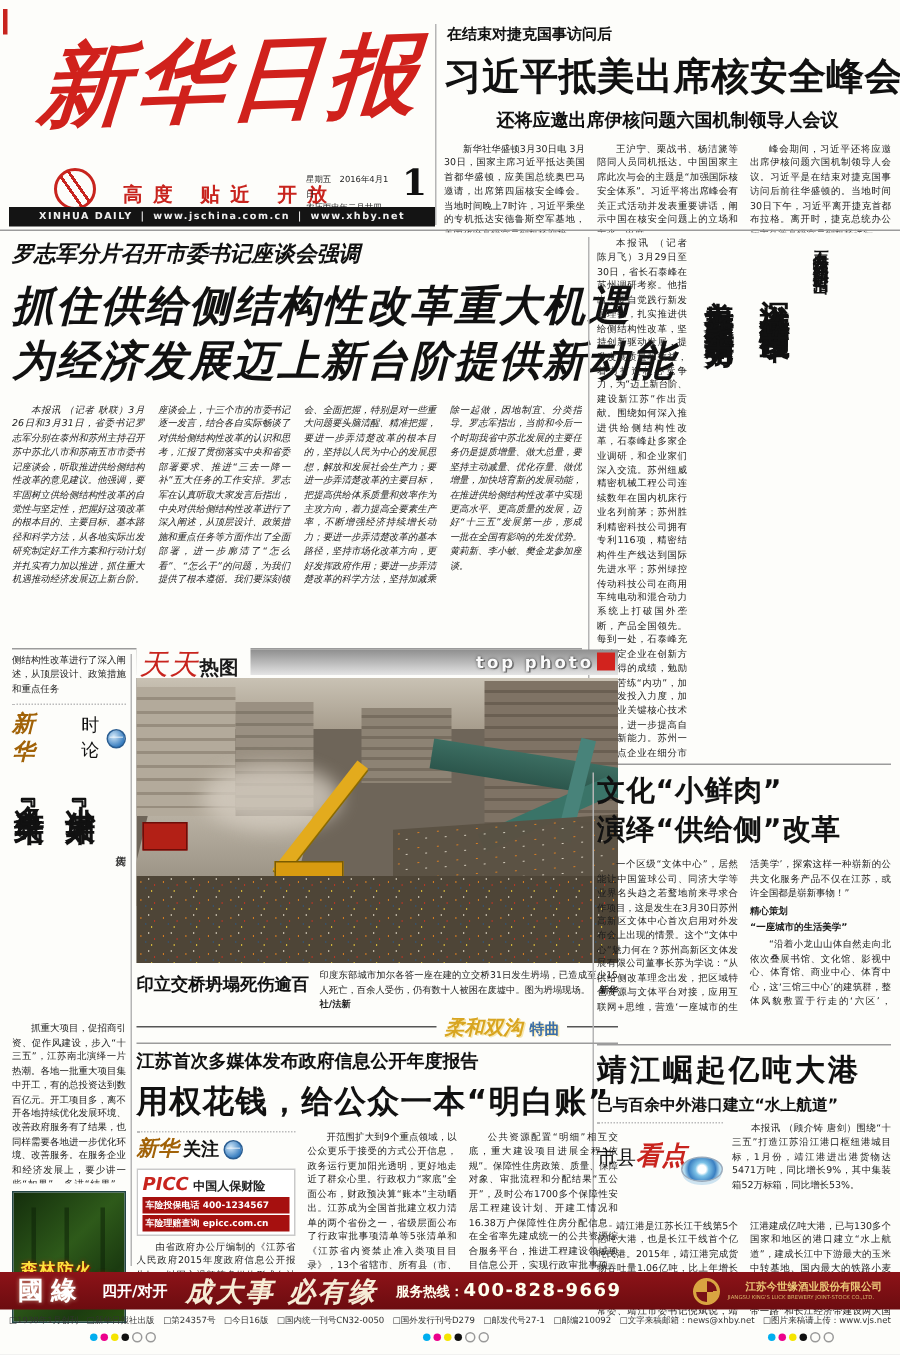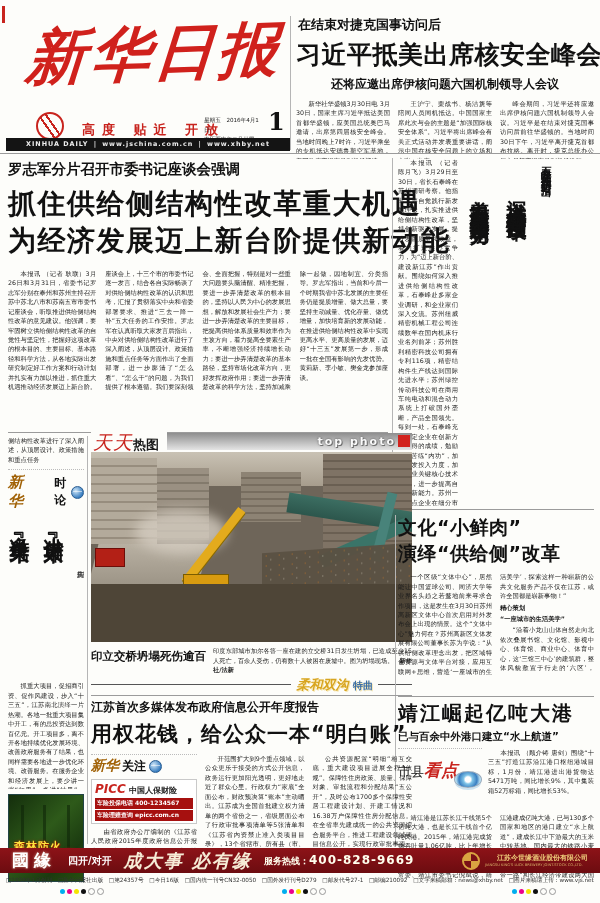--- a/index.html
+++ b/index.html
@@ -15,21 +15,21 @@
     transform:rotate(-2deg) skewX(-6deg);}
   .seal{position:absolute;left:30px;top:110px;width:24px;height:24px;border:2px solid #c8241e;border-radius:50%;
     background:
       linear-gradient(55deg,transparent 38%,#c8241e 38% 44%,transparent 44% 56%,#c8241e 56% 62%,transparent 62%);}
   .slogan{position:absolute;left:76px;top:119px;font-size:13px;font-weight:bold;color:#c8241e;letter-spacing:7px;white-space:nowrap;}
   .datebox{position:absolute;left:198px;top:114px;width:60px;font-size:5.6px;line-height:1.7;color:#222;}
   .pagenum{position:absolute;left:262px;top:105px;font-family:"DejaVu Serif",serif;font-size:24px;font-weight:bold;color:#111;}
   .infobar{position:absolute;left:0;top:136px;width:284px;height:13px;background:#141414;color:#efefef;
     font-size:6.4px;font-weight:bold;line-height:13px;text-align:center;letter-spacing:1px;}
   
-  .s-kicker{font-size:13px;font-weight:bold;margin:0 0 4px 2px;}
+  .s-kicker{font-size:10px;font-weight:bold;margin:0 0 4px 2px;}
   .s-headline{font-size:25px;font-weight:900;letter-spacing:.5px;white-space:nowrap;margin-bottom:5px;}
   .s-subhead{font-size:12px;font-weight:bold;text-align:center;margin-bottom:6px;}
   .s-cols{display:flex;gap:8px;height:60px;overflow:hidden;}
   .s-cols p{flex:1;}
   
   .l-kicker{font-size:14.5px;font-weight:bold;margin-bottom:7px;}
   .l-h{font-size:28px;font-weight:900;letter-spacing:1.5px;line-height:1.32;white-space:nowrap;}
   .l-body{margin-top:9px;column-count:4;column-gap:9px;height:166px;overflow:hidden;}
   
   .shi{display:flex;gap:6px;}
@@ -174,21 +174,21 @@
     <div class="s-cols">
       <p class="bt">新华社华盛顿3月30日电 3月30日，国家主席习近平抵达美国首都华盛顿，应美国总统奥巴马邀请，出席第四届核安全峰会。当地时间晚上7时许，习近平乘坐的专机抵达安德鲁斯空军基地，美国政府高级官员到机场迎接。</p>
       <p class="bt">王沪宁、栗战书、杨洁篪等陪同人员同机抵达。中国国家主席此次与会的主题是“加强国际核安全体系”。习近平将出席峰会有关正式活动并发表重要讲话，阐示中国在核安全问题上的立场和主张。出席</p>
       <p class="bt">峰会期间，习近平还将应邀出席伊核问题六国机制领导人会议。习近平是在结束对捷克国事访问后前往华盛顿的。当地时间30日下午，习近平离开捷克首都布拉格。离开时，捷克总统办公厅主任等高级官员到机场送行。</p>
     </div>
   </div>
 
   <div class="vline" style="left:290px;top:16px;height:134px;"></div>
   <div class="hline" style="left:0;top:153px;width:600px;"></div>
 
-  <div class="abs" style="left:8px;top:160px;width:380px;height:270px;">
+  <div class="abs" style="left:8px;top:160px;width:380px;height:270px;font-style:italic;">
     <div class="l-kicker">罗志军分片召开市委书记座谈会强调</div>
     <div class="l-h">抓住供给侧结构性改革重大机遇</div>
     <div class="l-h">为经济发展迈上新台阶提供新动能</div>
     <div class="l-body">
       <p class="bt">本报讯 （记者 耿联）3月26日和3月31日，省委书记罗志军分别在泰州和苏州主持召开苏中苏北八市和苏南五市市委书记座谈会，听取推进供给侧结构性改革的意见建议。他强调，要牢固树立供给侧结构性改革的自觉性与坚定性，把握好这项改革的根本目的、主要目标、基本路径和科学方法，从各地实际出发研究制定好工作方案和行动计划并扎实有力加以推进，抓住重大机遇推动经济发展迈上新台阶。座谈会上，十三个市的市委书记逐一发言，结合各自实际畅谈了对供给侧结构性改革的认识和思考，汇报了贯彻落实中央和省委部署要求、推进“三去一降一补”五大任务的工作安排。罗志军在认真听取大家发言后指出，中央对供给侧结构性改革进行了深入阐述，从顶层设计、政策措施和重点任务等方面作出了全面部署，进一步廓清了“怎么看”、“怎么干”的问题，为我们提供了根本遵循。我们要深刻领会、全面把握，特别是对一些重大问题要头脑清醒、精准把握，要进一步弄清楚改革的根本目的，坚持以人民为中心的发展思想，解放和发展社会生产力；要进一步弄清楚改革的主要目标，把提高供给体系质量和效率作为主攻方向，着力提高全要素生产率，不断增强经济持续增长动力；要进一步弄清楚改革的基本路径，坚持市场化改革方向，更好发挥政府作用；要进一步弄清楚改革的科学方法，坚持加减乘除一起做，因地制宜、分类指导。罗志军指出，当前和今后一个时期我省中苏北发展的主要任务仍是提质增量、做大总量，要坚持主动减量、优化存量、做优增量，加快培育新的发展动能，在推进供给侧结构性改革中实现更高水平、更高质量的发展，迈好“十三五”发展第一步，形成一批在全国有影响的先发优势。黄莉新、李小敏、樊金龙参加座谈。</p>
     </div>
   </div>
 
   <div class="vline" style="left:392px;top:158px;height:348px;"></div>
   <div class="hline" style="left:8px;top:432px;width:380px;"></div>
@@ -201,21 +201,21 @@
     <div class="vert shi-h">深入推进供给侧结构性改革</div>
     <div class="vert shi-k">石泰峰在苏州调研时指出</div>
   </div>
 
   <div class="hline" style="left:398px;top:509px;width:196px;"></div>
 
   <div class="abs" style="left:8px;top:436px;width:76px;height:408px;">
     <p class="sl-pre">侧结构性改革进行了深入阐述，从顶层设计、政策措施和重点任务</p>
     <div class="logo-row">
       <span class="script-red" style="font-size:15px;">新华</span>
-      <span style="font-size:12px;font-weight:700;margin-left:26px;">时论</span>
+      <span style="font-size:12px;font-weight:400;margin-left:26px;">时论</span>
       <span class="globe"></span>
     </div>
     <div class="sl-titles">
       <div class="vert sl-t">多讲『结果』</div>
       <div class="vert sl-t">少讲『如果』</div>
       <div class="vert sl-author">刘庆传</div>
     </div>
     <div class="sl-body">
       <p class="bt"><span>抓重大项目，促招商引资、促作风建设，步入“十三五”，江苏南北演绎一片热潮。各地一批重大项目集中开工，有的总投资达到数百亿元。开工项目多，离不开各地持续优化发展环境、改善政府服务有了结果，也同样需要各地进一步优化环境、改善服务。在服务企业和经济发展上，要少讲一些“如果”，多讲“结果”，换言之，抓项目重在落实。</span> </p>
     </div>

